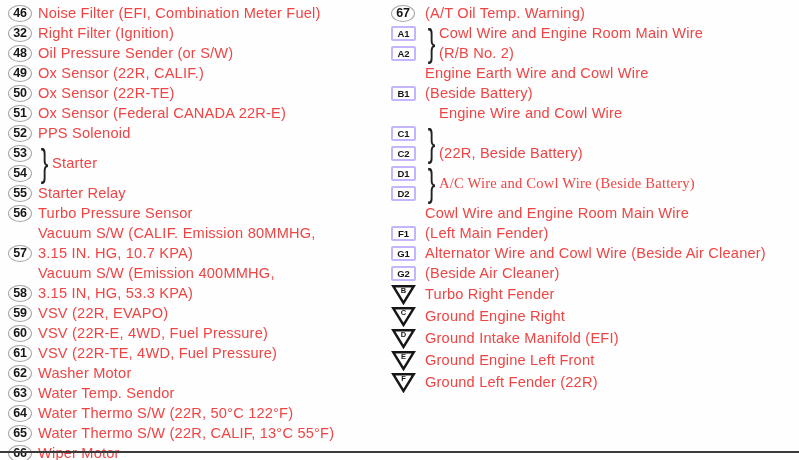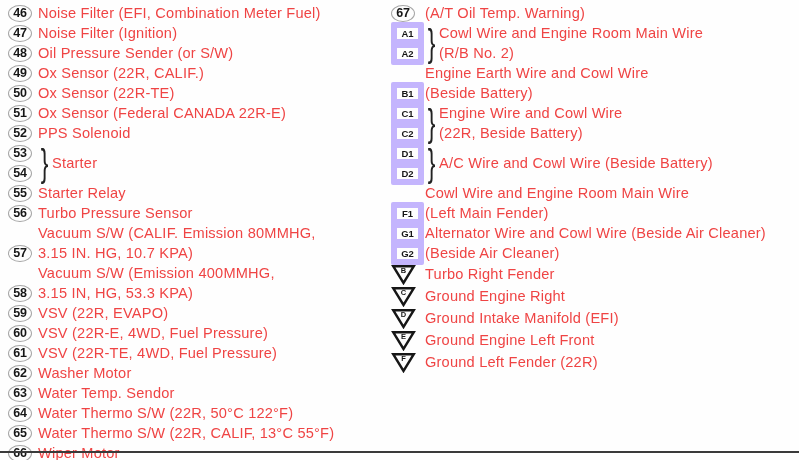--- a/index.html
+++ b/index.html
@@ -21,21 +21,21 @@
   .row-ground .m-slot { height:22px; }
 
   .circle-num {
     display:inline-block; width:22px; height:15px; line-height:15px;
     border:1px solid #a6a6a6; border-radius:50%;
     text-align:center; font-size:12.5px; font-weight:700;
     letter-spacing:-0.3px; color:#161616; background:#fdfdfd;
   }
   .box-code {
     display:inline-block; min-width:17px; padding:0 2px; height:11px; line-height:11px;
-    border:6px solid #c4b5fd; border-radius:2px;
+    border:2px solid #c4b5fd; border-radius:2px;
     text-align:center; font-size:9.5px; font-weight:700; color:#161616;
   }
   .brace-col { flex:0 0 14px; display:flex; align-items:center; justify-content:center; }
   .brace {
     display:inline-block; font-size:27px; font-weight:400; color:#222;
     transform:scale(0.85,1.45);
   }
   .lines { flex:1; display:flex; flex-direction:column; }
   .lines.center { justify-content:center; }
   .line {
@@ -59,25 +59,25 @@
             <span class="circle-num">46</span>
           </div>
         </div>
         <div class="lines">
           <div class="line">Noise Filter (EFI, Combination Meter Fuel)</div>
         </div>
       </div>
       <div class="row">
         <div class="m-col">
           <div class="m-slot">
-            <span class="circle-num">47</span>
-          </div>
-        </div>
-        <div class="lines">
-          <div class="line">Noise Filter (Ignition)</div>
+            <span class="circle-num">32</span>
+          </div>
+        </div>
+        <div class="lines">
+          <div class="line">Right Filter (Ignition)</div>
         </div>
       </div>
       <div class="row">
         <div class="m-col">
           <div class="m-slot">
             <span class="circle-num">48</span>
           </div>
         </div>
         <div class="lines">
           <div class="line">Oil Pressure Sender (or S/W)</div>
@@ -306,38 +306,38 @@
           <div class="m-slot">
             <span class="box-code">C1</span>
           </div>
           <div class="m-slot">
             <span class="box-code">C2</span>
           </div>
         </div>
         <div class="brace-col" style="height: 40px;">
           <span class="brace">}</span>
         </div>
-        <div class="lines" style="min-height: 40px;">
+        <div class="lines" style="min-height: 40px; gap: 20px;">
           <div class="line">Engine Wire and Cowl Wire</div>
           <div class="line">(22R, Beside Battery)</div>
         </div>
       </div>
       <div class="row">
         <div class="m-col">
           <div class="m-slot">
             <span class="box-code">D1</span>
           </div>
           <div class="m-slot">
             <span class="box-code">D2</span>
           </div>
         </div>
         <div class="brace-col" style="height: 40px;">
           <span class="brace">}</span>
         </div>
-        <div class="lines center" style="min-height: 40px;">
+        <div class="lines center" style="min-height: 40px; font-family: Liberation Serif, serif;">
           <div class="line">A/C Wire and Cowl Wire (Beside Battery)</div>
         </div>
       </div>
       <div class="row">
         <div class="m-col">
           <div class="m-slot">
             <span class="box-code">F1</span>
           </div>
         </div>
         <div class="lines">

